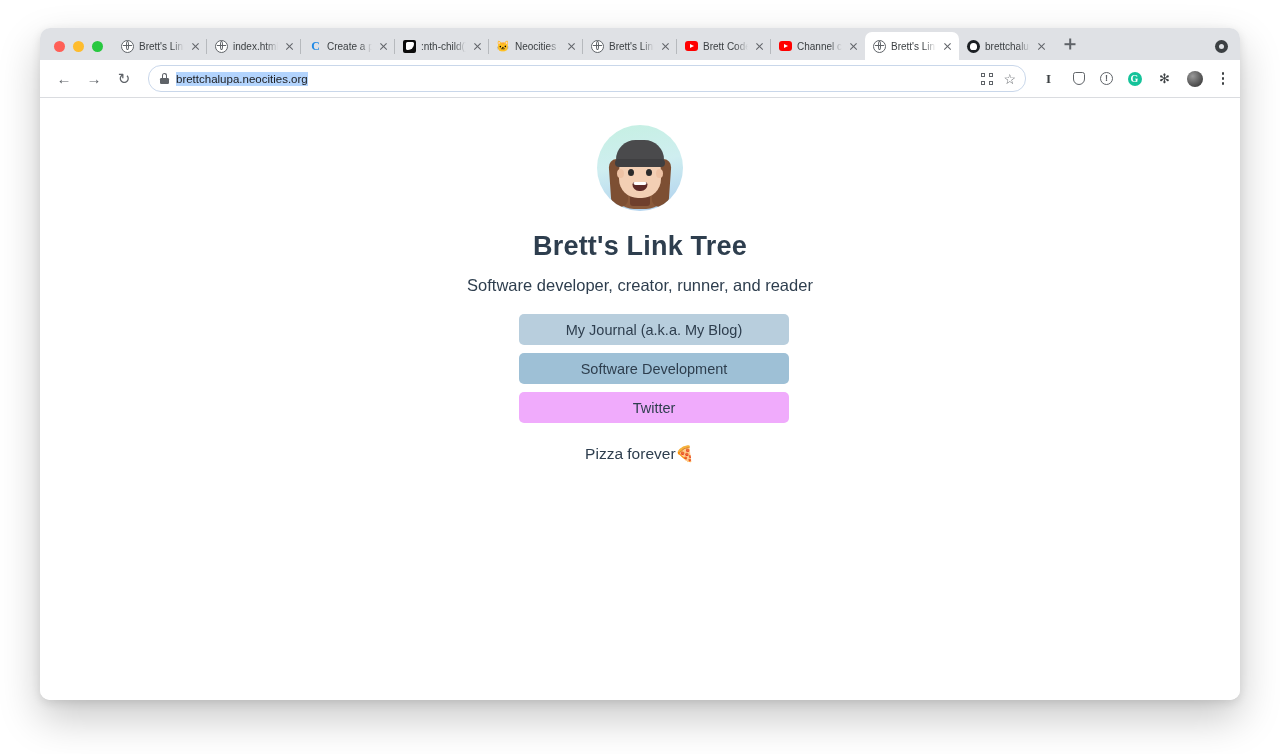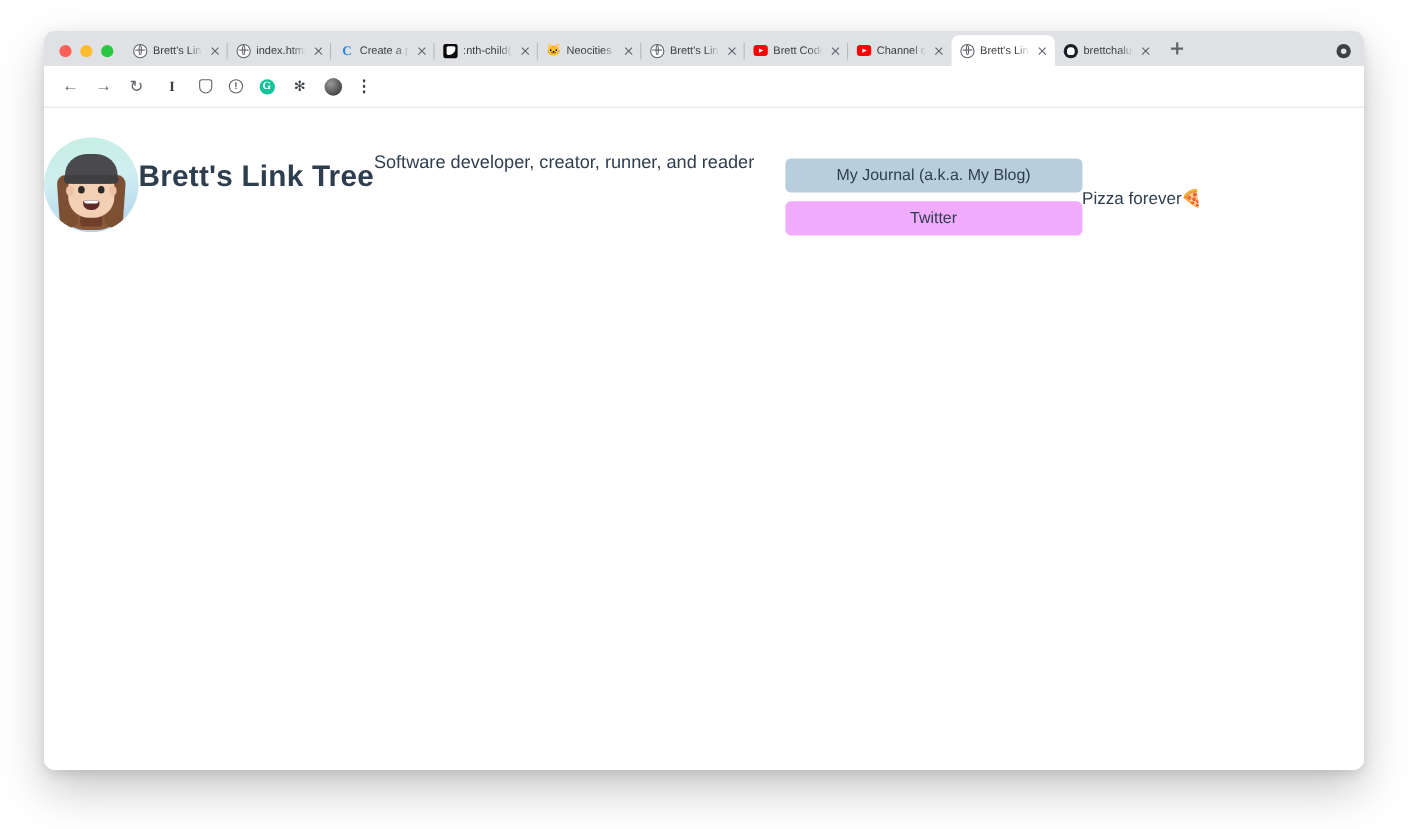--- a/index.html
+++ b/index.html
@@ -400,21 +400,22 @@
   .page {
     flex: 1;
     background: #ffffff;
     overflow: hidden;
     padding-top: 27px;
     box-sizing: border-box;
   }
   .profile {
     width: 100%;
     display: flex;
-    flex-direction: row;
+    flex-direction: column;
+    align-items: center;
   }
   .avatar {
     width: 86px;
     height: 86px;
     border-radius: 50%;
     background: linear-gradient(170deg, #c5f0e2 0%, #cfeef0 45%, #aecfee 100%);
     position: relative;
     overflow: hidden;
     flex: none;
   }
@@ -620,20 +621,33 @@
     <div class="tabstrip-right">
       <span class="tabsearch-icon"></span>
     </div>
   </div>
 
   <div class="toolbar">
     <div class="navbtn" style="font-size:15px;">←</div>
     <div class="navbtn" style="font-size:15px;">→</div>
     <div class="navbtn" style="font-size:15px;">↻</div>
 
+    <div class="omnibox">
+      <span class="lock"></span>
+      <span class="url" title="Search Google or type a URL">brettchalupa.neocities.org</span>
+      <span class="omnibox-right">
+        <span class="qr-icon">
+            <span></span>
+            <span></span>
+            <span></span>
+            <span></span>
+          </span>
+        <span class="star">☆</span>
+      </span>
+    </div>
 
     <div class="ext-row">
       <span class="ext ext-i">I</span>
       <span class="ext">
           <span class="ext-shield"></span>
         </span>
       <span class="ext ext-circle-excl">!</span>
       <span class="ext">
           <span class="ext-g">G</span>
         </span>
@@ -665,20 +679,21 @@
         <span class="mouth"></span>
         <span class="beanie"></span>
         <span class="beanie-brim"></span>
       </div>
 
       <div class="site-title">Brett's Link Tree</div>
       <div class="tagline">Software developer, creator, runner, and reader</div>
 
       <div class="links">
         <a class="link-btn" href="#" style="background:#b8cedd;">My Journal (a.k.a. My Blog)</a>
+        <a class="link-btn" href="#" style="background:#9ec0d6;">Software Development</a>
         <a class="link-btn" href="#" style="background:#f0abfc;">Twitter</a>
       </div>
 
       <div class="footer-note">
         <span>Pizza forever</span>
         <span>🍕</span>
       </div>
 
     </div>
   </div>

